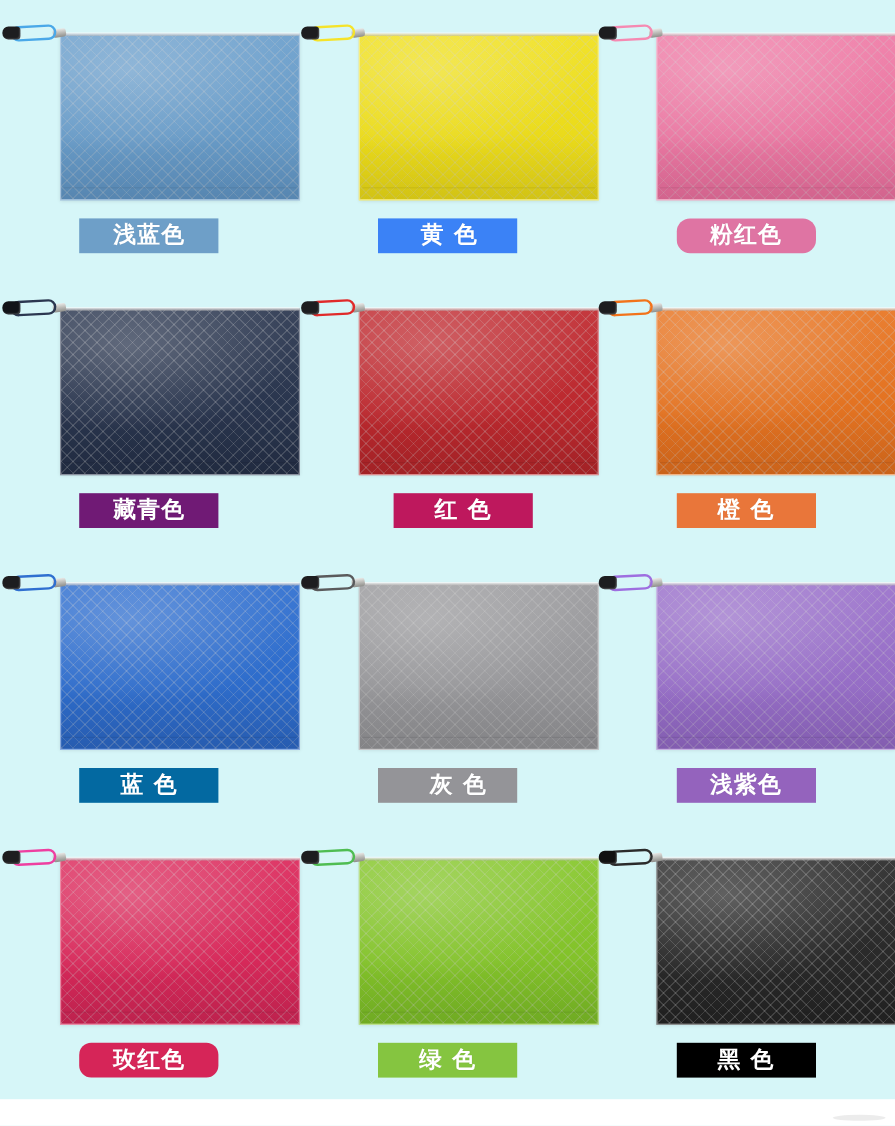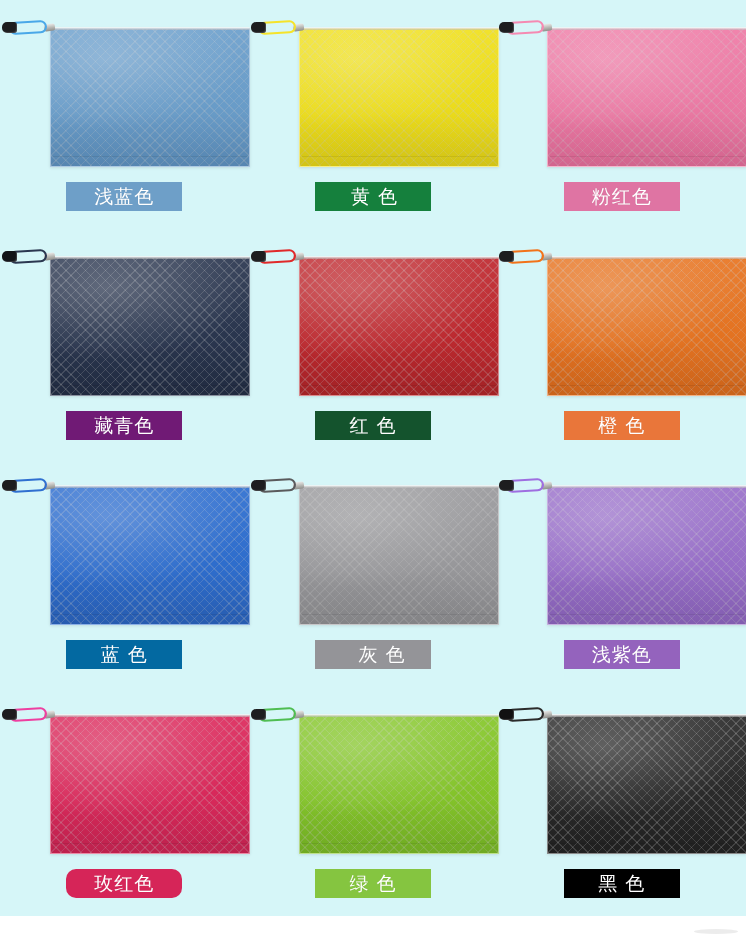--- a/index.html
+++ b/index.html
@@ -167,21 +167,21 @@
     text-align: center;
     box-sizing: border-box;
   }
 
   .label-text {
     display: inline-block;
     color: #ffffff;
     font-size: 19px;
     line-height: 22px;
     letter-spacing: 1px;
-    font-weight: 400;
+    font-weight: 700;
     white-space: nowrap;
     text-shadow: 0 0 1px rgba(0,0,0,.12);
   }
 </style>
 </head>
 <body>
 
 <div class="page">
 
   <div class="backdrop"></div>
@@ -206,35 +206,35 @@
           <div class="bag-body" style="background: linear-gradient(rgb(240, 224, 28) 0%, rgb(240, 224, 28) 62%, rgb(226, 210, 22) 100%);">
             <div class="bag-tex"></div>
             <div class="bag-sheen"></div>
             <div class="bag-seam"></div>
           </div>
           <div class="zip-track"></div>
           <div class="zip-slider"></div>
           <div class="zip-cord" style="border-color: rgb(245, 227, 42);"></div>
           <div class="zip-pull" style="background: rgb(29, 29, 31);"></div>
         </div>
-        <div class="label-bar" style="background: #15803d; padding-left: 16px;"><span class="label-text">黄 色</span></div>
+        <div class="label-bar" style="background: #3b82f6; padding-left: 16px;"><span class="label-text">黄 色</span></div>
       </div>
       <div class="cell">
         <div class="bag-wrap">
           <div class="bag-body" style="background: linear-gradient(rgb(239, 123, 166) 0%, rgb(239, 123, 166) 62%, rgb(226, 107, 152) 100%);">
             <div class="bag-tex"></div>
             <div class="bag-sheen"></div>
             <div class="bag-seam"></div>
           </div>
           <div class="zip-track"></div>
           <div class="zip-slider"></div>
           <div class="zip-cord" style="border-color: rgb(245, 138, 178);"></div>
           <div class="zip-pull" style="background: rgb(29, 29, 31);"></div>
         </div>
-        <div class="label-bar" style="background: rgb(223, 116, 163);"><span class="label-text">粉红色</span></div>
+        <div class="label-bar" style="background: rgb(223, 116, 163); border-radius: 11px;"><span class="label-text">粉红色</span></div>
       </div>
       <div class="cell">
         <div class="bag-wrap">
           <div class="bag-body" style="background: linear-gradient(rgb(43, 55, 80) 0%, rgb(43, 55, 80) 62%, rgb(35, 46, 69) 100%);">
             <div class="bag-tex"></div>
             <div class="bag-sheen"></div>
             <div class="bag-seam"></div>
           </div>
           <div class="zip-track"></div>
           <div class="zip-slider"></div>
@@ -248,21 +248,21 @@
           <div class="bag-body" style="background: linear-gradient(rgb(192, 42, 48) 0%, rgb(192, 42, 48) 62%, rgb(174, 36, 40) 100%);">
             <div class="bag-tex"></div>
             <div class="bag-sheen"></div>
             <div class="bag-seam"></div>
           </div>
           <div class="zip-track"></div>
           <div class="zip-slider"></div>
           <div class="zip-cord" style="border-color: rgb(224, 42, 42);"></div>
           <div class="zip-pull" style="background: rgb(29, 29, 31);"></div>
         </div>
-        <div class="label-bar" style="background: #14532d;"><span class="label-text">红 色</span></div>
+        <div class="label-bar" style="background: #be185d; margin-left: 13px;"><span class="label-text">红 色</span></div>
       </div>
       <div class="cell">
         <div class="bag-wrap">
           <div class="bag-body" style="background: linear-gradient(rgb(232, 117, 34) 0%, rgb(232, 117, 34) 62%, rgb(217, 106, 28) 100%);">
             <div class="bag-tex"></div>
             <div class="bag-sheen"></div>
             <div class="bag-seam"></div>
           </div>
           <div class="zip-track"></div>
           <div class="zip-slider"></div>

